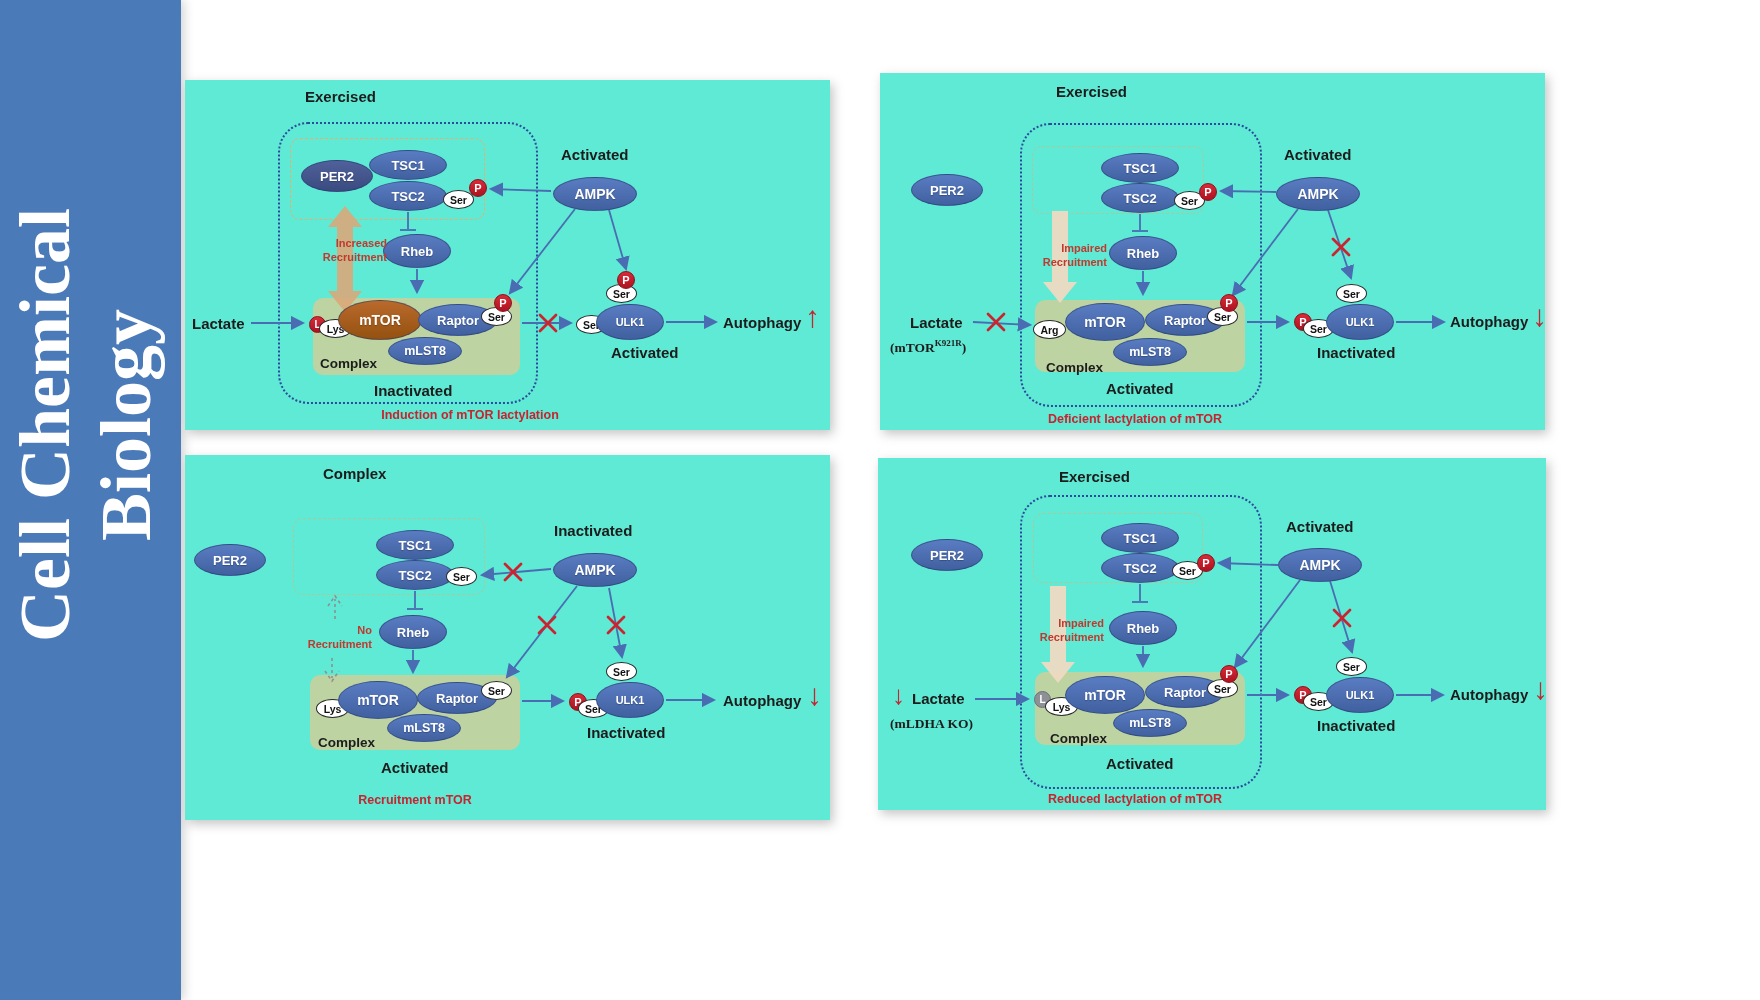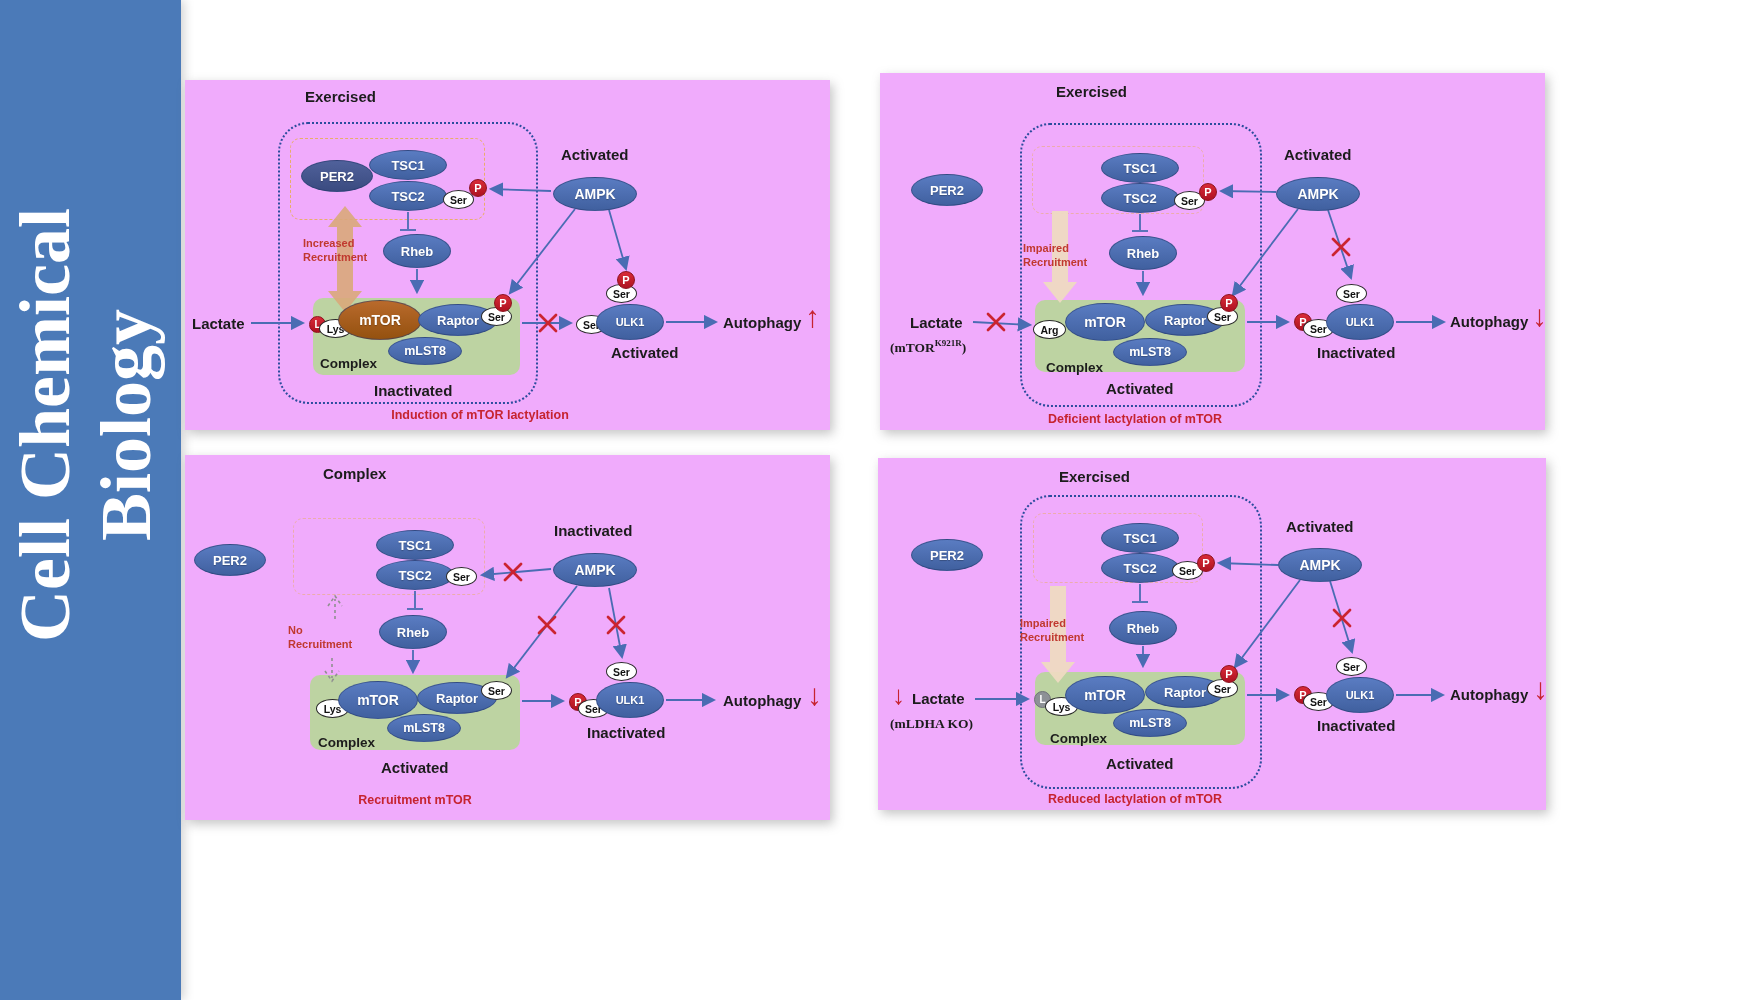--- a/index.html
+++ b/index.html
@@ -1,19 +1,19 @@
 <!DOCTYPE html>
 <html><head>
 <meta charset="utf-8">
 <style>
 *{margin:0;padding:0;box-sizing:border-box}
 html,body{width:1760px;height:1000px;background:#fff;overflow:hidden;font-family:"Liberation Sans",sans-serif}
 .sidebar{position:absolute;left:0;top:0;width:181px;height:1000px;background:#4b7ab8;box-shadow:3px 0 10px rgba(0,0,0,.18)}
 .journal{position:absolute;left:-330px;top:340px;width:840px;height:170px;transform:rotate(-90deg);color:#fff;font-family:"Liberation Serif",serif;font-weight:700;font-size:72px;line-height:1.12;text-align:center;white-space:nowrap}
-.panel{position:absolute;background:#f0abfc;box-shadow:3px 4px 10px rgba(110,110,110,.4)}
+.panel{position:absolute;background:#5eead4;box-shadow:3px 4px 10px rgba(110,110,110,.4)}
 .wires{position:absolute;left:0;top:0}
 .el{position:absolute;border-radius:50%;color:#fff;font-weight:700;display:flex;align-items:center;justify-content:center;background:linear-gradient(180deg,#5a7cc2 0%,#40609f 100%);border:1px solid rgba(38,58,110,.55);text-shadow:0 1px 1px rgba(0,0,0,.25)}
 .sz-per2{width:72px;height:32px;font-size:13px}
 .per2-dark{background:linear-gradient(180deg,#50619b,#3a4b80)}
 .sz-tsc{width:78px;height:30px;font-size:13px}
 .sz-ampk{width:84px;height:34px;font-size:14px}
 .sz-rheb{width:68px;height:34px;font-size:13px}
 .sz-mtor{width:80px;height:38px;font-size:14px}
 .mtor-big{width:84px;height:40px}
 .mtor-brown{background:linear-gradient(180deg,#b96a2c,#94510f)}
@@ -26,21 +26,21 @@
 .b-p{width:18px;height:18px;background:linear-gradient(180deg,#d92b38,#ad1220);color:#fff;font-size:11px;border:1px solid #8c0f1c}
 .b-lr{width:17px;height:17px;background:linear-gradient(180deg,#d92b38,#ad1220);color:#fff;font-size:10px;border:1px solid #8c0f1c}
 .b-lg{width:17px;height:17px;background:#8d9196;color:#fff;font-size:10px;border:1px solid #6e7277}
 .t{position:absolute;color:#1c1c1c;font-weight:700}
 .t-title{font-size:15px}
 .t-state{font-size:15px}
 .t-cplx{font-size:13.5px}
 .t-lact{font-size:15px}
 .t-note{font-family:"Liberation Serif",serif;font-size:13.5px}
 .t-note sup{font-size:9px}
-.t-rec{position:absolute;color:#c0392f;font-weight:700;font-size:11px;line-height:1.3;text-align:left}
+.t-rec{position:absolute;color:#c0392f;font-weight:700;font-size:11px;line-height:1.3;text-align:right}
 .t-cap{position:absolute;color:#c62430;font-weight:700;font-size:12.5px;text-align:center}
 .r-arrow{position:absolute;color:#c62430;font-weight:700;font-size:30px;line-height:1}
 .r-arrow.sm{font-size:26px}
 .bd-blue{position:absolute;border:2.5px dotted #2b4c9d;border-radius:30px}
 .bd-orange{position:absolute;border:1.6px dashed #e9ae6b;border-radius:10px}
 .cplx-bg{position:absolute;background:#bdd3a2;border-radius:10px}
 .faint{opacity:.55}
 </style>
 </head>
 <body>
@@ -102,21 +102,21 @@
   <div class="el sz-mlst8" style="left:203px;top:257px">mLST8</div>
   <div class="t t-cplx" style="left:135px;top:276px">Complex</div>
   <div class="t t-state" style="left:189px;top:302px">Inactivated</div>
   <div class="badge b-ser" style="left:391px;top:235px">Ser</div>
   <div class="el sz-ulk1" style="left:411px;top:224px">ULK1</div>
   <div class="badge b-ser" style="left:421px;top:204px">Ser</div>
   <div class="badge b-p" style="left:432px;top:191px">P</div>
   <div class="t t-state" style="left:426px;top:264px">Activated</div>
   <div class="t t-lact" style="left:538px;top:234px">Autophagy</div>
   <div class="r-arrow" style="left:620px;top:222px">↑</div>
-  <div class="t-cap" style="left:105px;top:328px;width:380px">Induction of mTOR lactylation</div>
+  <div class="t-cap" style="left:95px;top:328px;width:380px">Induction of mTOR lactylation</div>
 </section>
 
 <section class="panel" style="left:880px;top:73px;width:665px;height:357px">
   <div class="bd-blue" style="left:140px;top:50px;width:242px;height:284px"></div>
   <div class="bd-orange faint" style="left:152px;top:73px;width:172px;height:68px"></div>
   <div class="cplx-bg" style="left:155px;top:227px;width:210px;height:72px"></div>
   <svg class="wires" width="665" height="357" viewBox="0 0 665 357">
     <defs>
         <marker id="mk2" viewBox="0 0 10 10" refX="8.5" refY="5" markerWidth="8" markerHeight="8" orient="auto">
           <path d="M0,0L10,5L0,10z" fill="#4a6cb3"></path>

